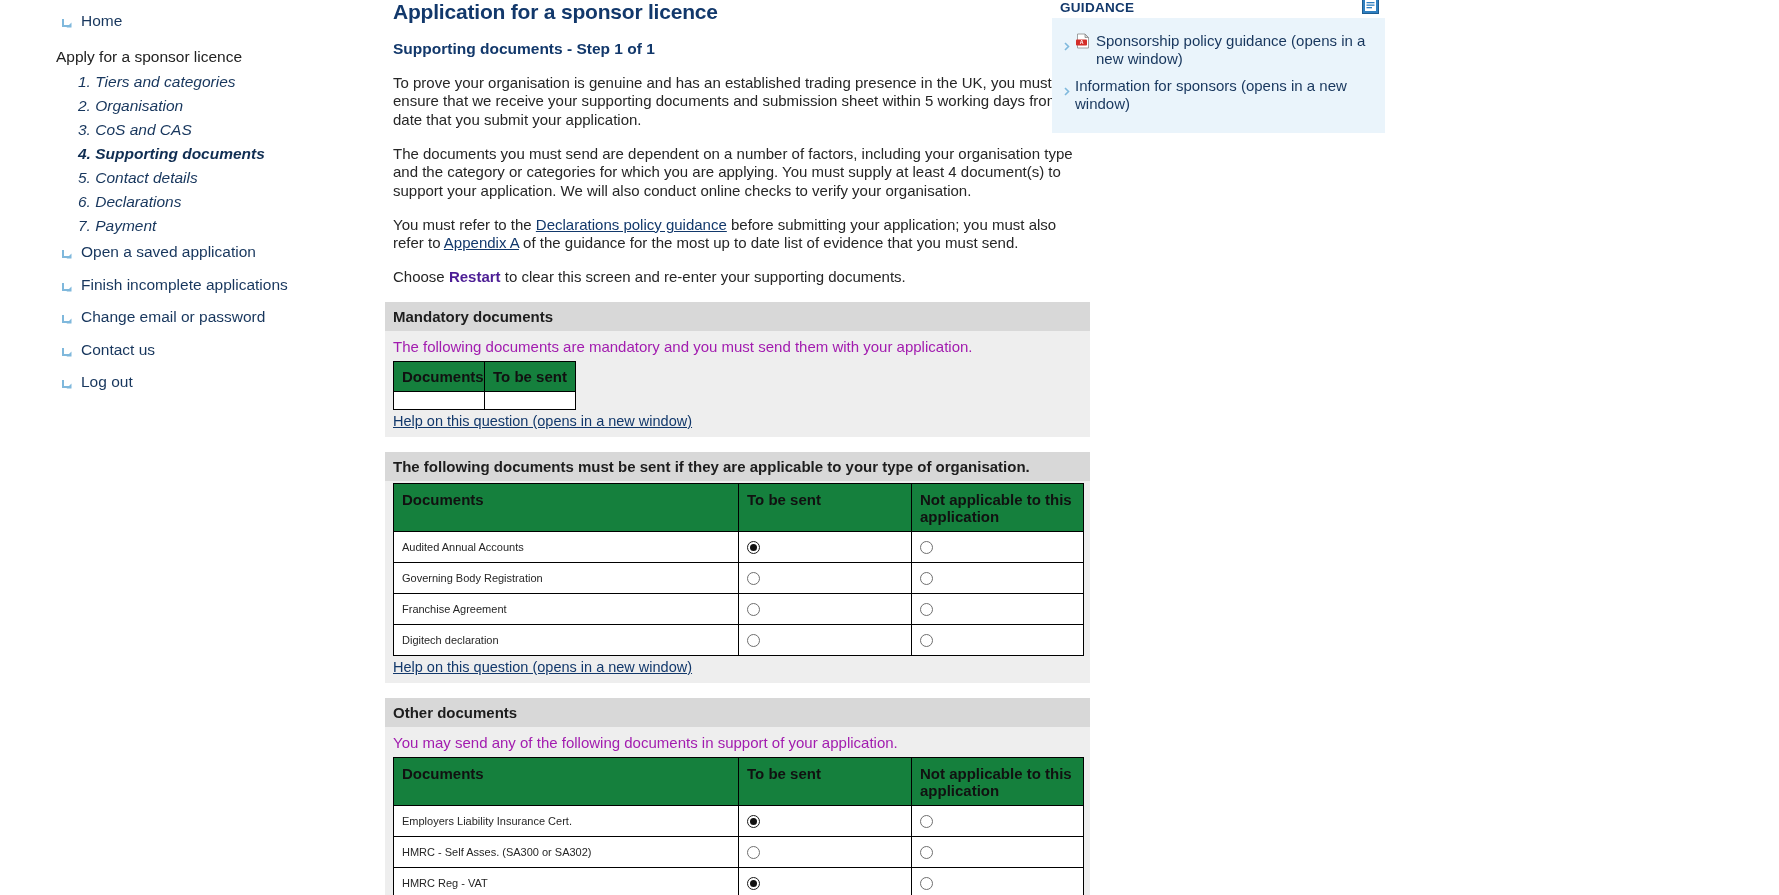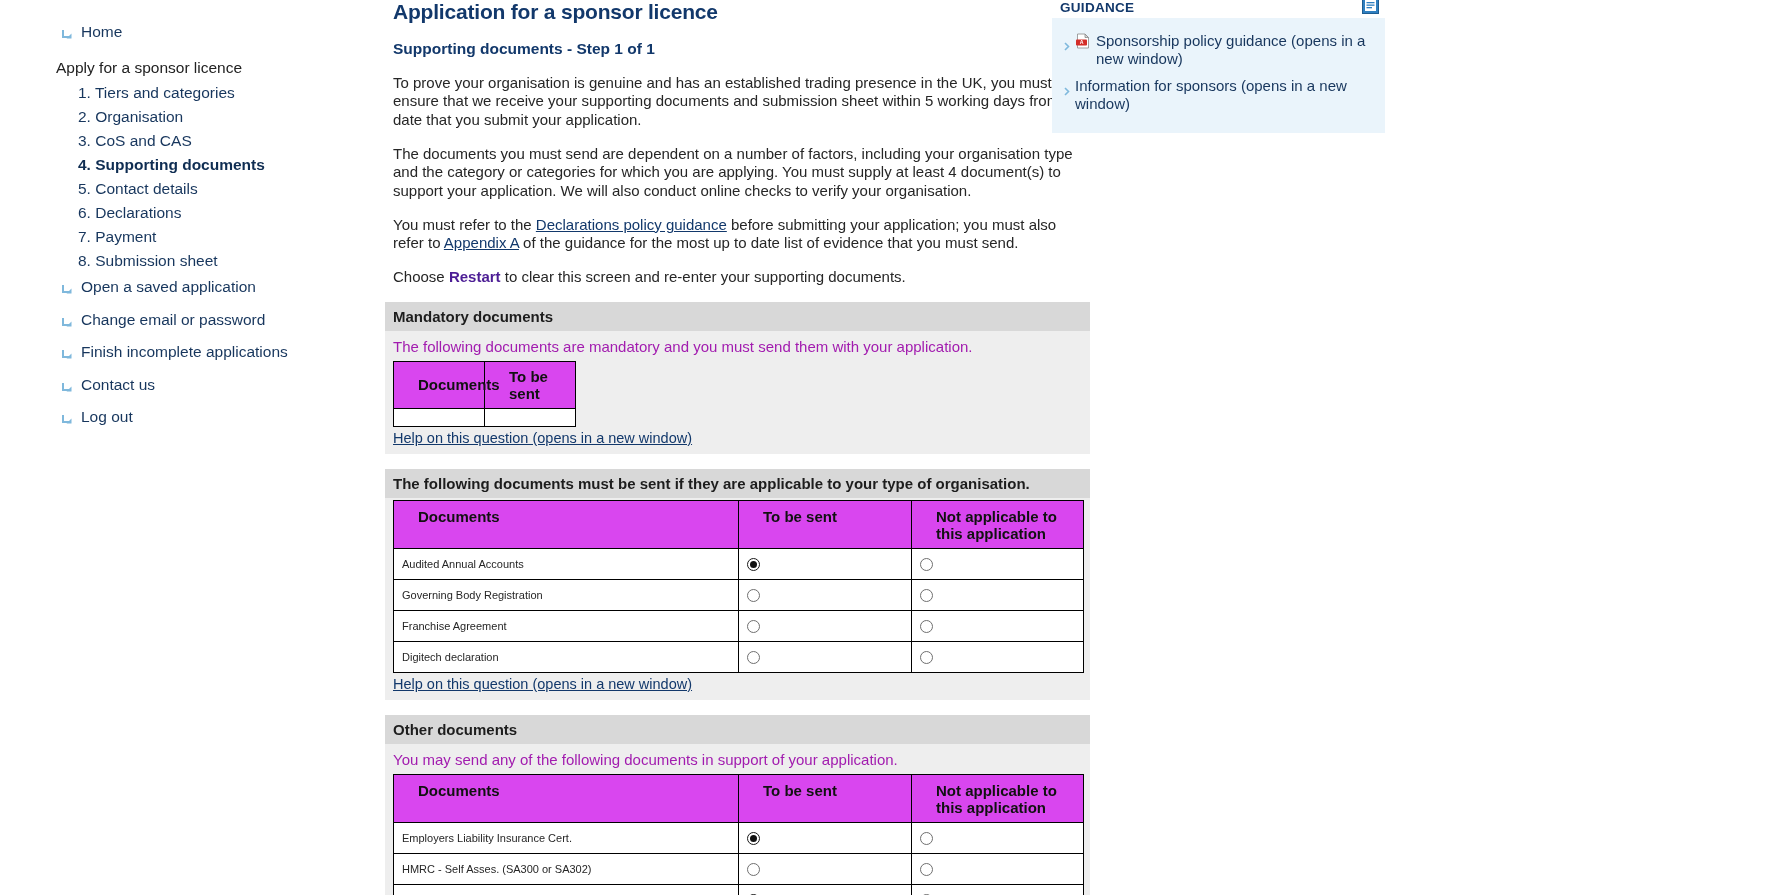--- a/index.html
+++ b/index.html
@@ -14,41 +14,41 @@
     height: 895px;
     position: relative;
     overflow: hidden;
     font-size: 15px;
     color: #222222;
   }
 
   
   .sidebar {
     position: absolute;
-    left: 0; top: 16px;
+    left: 0; top: 5px;
     width: 385px;
     padding-top: 2px;
   }
   .nav-link {
     display: flex;
     align-items: flex-start;
     gap: 7px;
     padding: 3px 0 3px 62px;
     color: #17365d;
     font-size: 15.5px;
     line-height: 1.45;
     cursor: pointer;
   }
   .nav-link .arrow-ico { flex: 0 0 auto; margin-top: 4px; }
   .nav-group-title {
     padding: 9px 0 4px 56px;
     color: #222222;
     font-size: 15.5px;
   }
-  .nav-steps { list-style: none; margin: 0; padding: 0; }
+  .nav-steps { list-style: none; margin: 0; padding: 0; font-style: italic; }
   .nav-step {
     padding: 3px 0 3px 78px;
     color: #17365d;
     font-size: 15.5px;
     cursor: pointer;
   }
   .nav-step.current { font-weight: bold; color: #0f2d52; }
 
   
   .main {
@@ -120,25 +120,25 @@
     table-layout: fixed;
   }
   table.doc-table.narrow { width: 182px; }
   table.doc-table.wide { width: 690px; }
   table.doc-table th, table.doc-table td {
     border: 1px solid #000000;
     text-align: left;
     vertical-align: middle;
   }
   table.doc-table th {
-    background: #d946ef;
+    background: #15803d;
     font-size: 15px;
     font-weight: bold;
     color: #111111;
-    padding: 6px 24px;
+    padding: 6px 8px;
   }
   table.doc-table.wide th { height: 48px; vertical-align: top; padding-top: 7px; }
   table.doc-table td {
     font-size: 11px;
     color: #262626;
     padding: 7px 8px;
     height: 31px;
   }
   table.doc-table.narrow td { height: 18px; padding: 4px 8px; }
   .col-doc   { width: 345px; }
@@ -223,51 +223,50 @@
   <div class="nav-group-title">Apply for a sponsor licence</div>
 
   <ul class="nav-steps">
     <li class="nav-step">1. Tiers and categories</li>
     <li class="nav-step">2. Organisation</li>
     <li class="nav-step">3. CoS and CAS</li>
     <li class="nav-step current">4. Supporting documents</li>
     <li class="nav-step">5. Contact details</li>
     <li class="nav-step">6. Declarations</li>
     <li class="nav-step">7. Payment</li>
-    <li class="nav-step">8. Submission sheet</li>
   </ul>
 
   <div class="nav-link">
     <span class="arrow-ico">
       <svg width="12" height="12" viewBox="0 0 12 12">
           <path d="M1 1 L1 8 L8 8" fill="none" stroke="#7fb8dc" stroke-width="2"></path>
           <path d="M9.5 9.5 L4.5 9.5 L9.5 4.5 Z" fill="#7fb8dc"></path>
         </svg>
     </span>
     <span>Open a saved application</span>
   </div>
 
   <div class="nav-link">
     <span class="arrow-ico">
       <svg width="12" height="12" viewBox="0 0 12 12">
           <path d="M1 1 L1 8 L8 8" fill="none" stroke="#7fb8dc" stroke-width="2"></path>
           <path d="M9.5 9.5 L4.5 9.5 L9.5 4.5 Z" fill="#7fb8dc"></path>
         </svg>
     </span>
-    <span>Change email or password</span>
+    <span>Finish incomplete applications</span>
   </div>
 
   <div class="nav-link">
     <span class="arrow-ico">
       <svg width="12" height="12" viewBox="0 0 12 12">
           <path d="M1 1 L1 8 L8 8" fill="none" stroke="#7fb8dc" stroke-width="2"></path>
           <path d="M9.5 9.5 L4.5 9.5 L9.5 4.5 Z" fill="#7fb8dc"></path>
         </svg>
     </span>
-    <span>Finish incomplete applications</span>
+    <span>Change email or password</span>
   </div>
 
   <div class="nav-link">
     <span class="arrow-ico">
       <svg width="12" height="12" viewBox="0 0 12 12">
           <path d="M1 1 L1 8 L8 8" fill="none" stroke="#7fb8dc" stroke-width="2"></path>
           <path d="M9.5 9.5 L4.5 9.5 L9.5 4.5 Z" fill="#7fb8dc"></path>
         </svg>
     </span>
     <span>Contact us</span>

